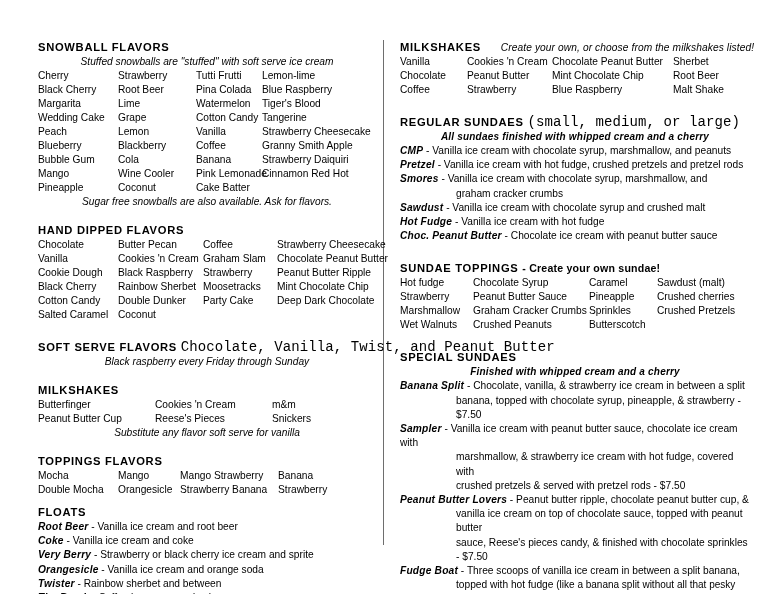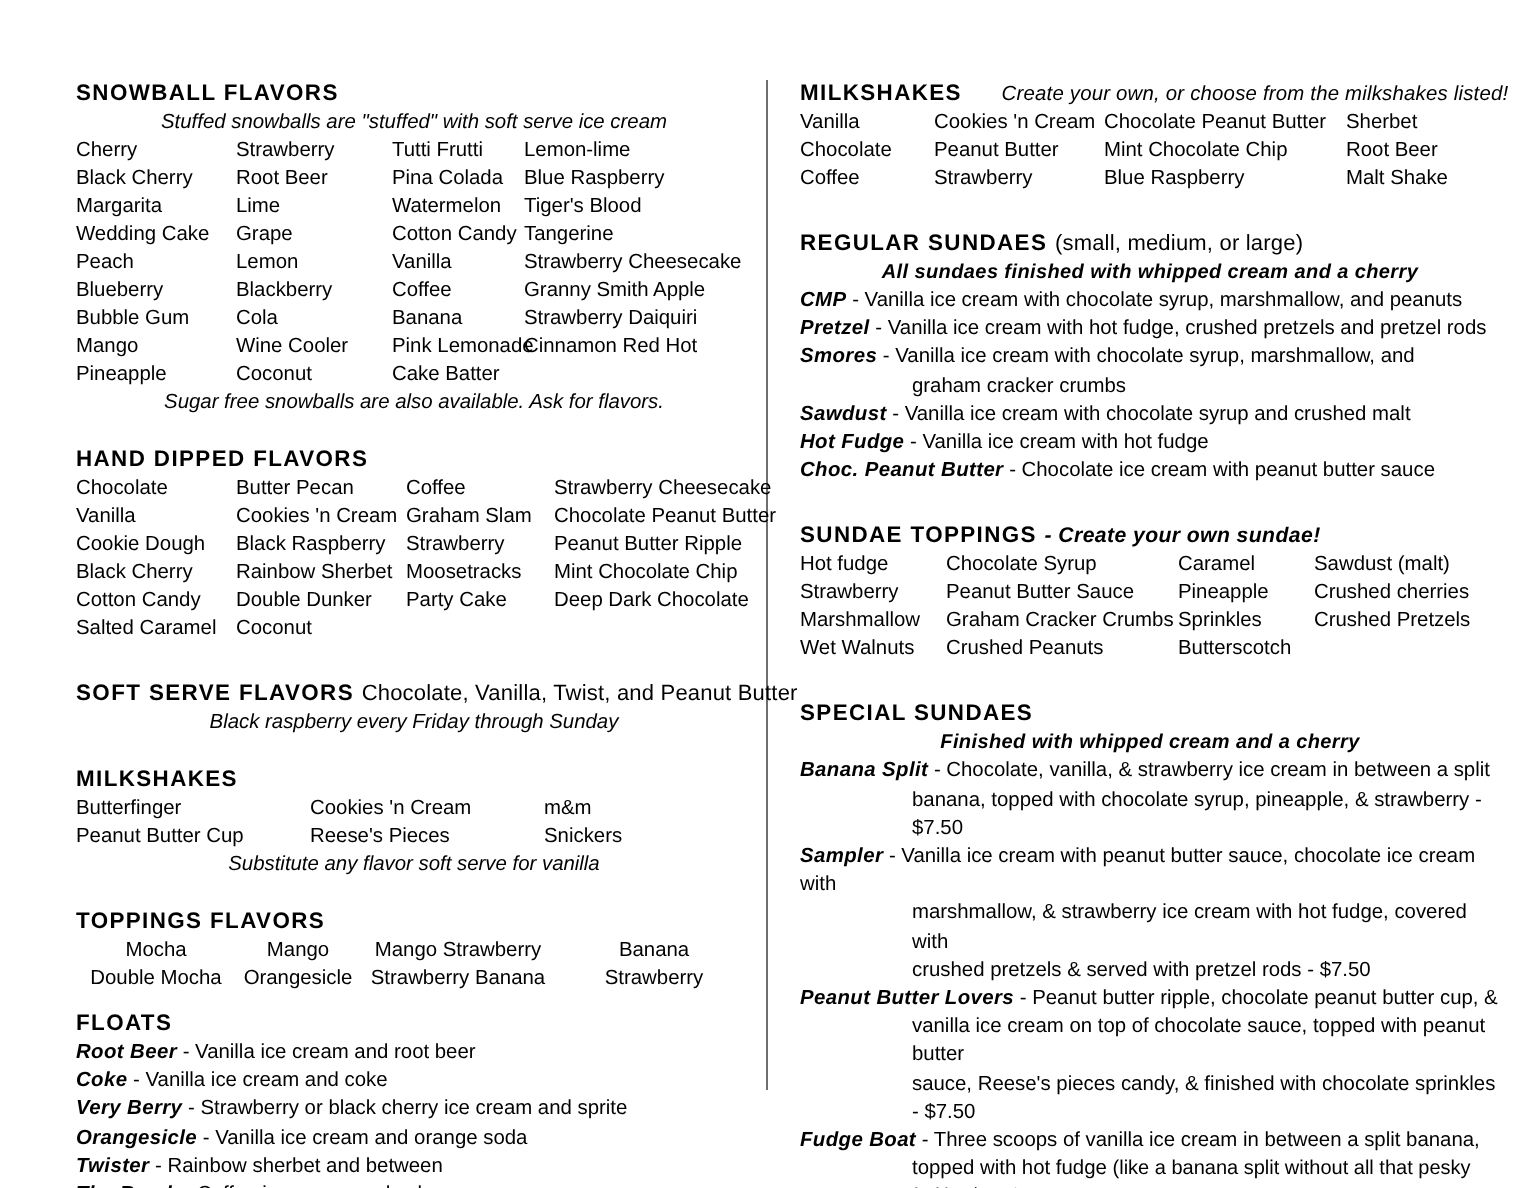--- a/index.html
+++ b/index.html
@@ -31,31 +31,31 @@
   h2.sec-title {
     font-size: 11.2px;
     font-weight: bold;
     letter-spacing: 0.7px;
     line-height: 15px;
     white-space: nowrap;
   }
   h2.sec-title .inline-normal {
     font-weight: normal;
     letter-spacing: 0.1px;
-    font-size: 11px;
+    font-size: 14px;
+    font-family: Liberation Mono, monospace;
   }
   h2.sec-title .inline-ital {
     font-weight: normal;
     font-style: italic;
     letter-spacing: 0.1px;
     font-size: 10.2px;
   }
   h2.sec-title .inline-ital-b {
     font-weight: bold;
-    font-style: italic;
     letter-spacing: 0.2px;
     font-size: 10.6px;
   }
 
   .note {
     font-style: italic;
     font-size: 10.2px;
     line-height: 14px;
     text-align: center;
     white-space: nowrap;
@@ -67,21 +67,21 @@
     font-size: 10.2px;
     line-height: 14px;
     white-space: nowrap;
     overflow: visible;
   }
 
   
   .g-snowball { grid-template-columns: 80px 78px 66px auto; }
   .g-handdip  { grid-template-columns: 80px 85px 74px auto; }
   .g-storm    { grid-template-columns: 117px 117px auto; }
-  .g-smoothie { grid-template-columns: 80px 62px 98px auto; text-align: center; }
+  .g-smoothie { grid-template-columns: 80px 62px 98px auto; }
   .g-shake    { grid-template-columns: 67px 85px 121px auto; }
   .g-topping  { grid-template-columns: 73px 116px 68px auto; }
 
   .desc-list .item {
     font-size: 10.2px;
     line-height: 14.2px;
   }
   .desc-list .item .nm {
     font-weight: bold;
     font-style: italic;

